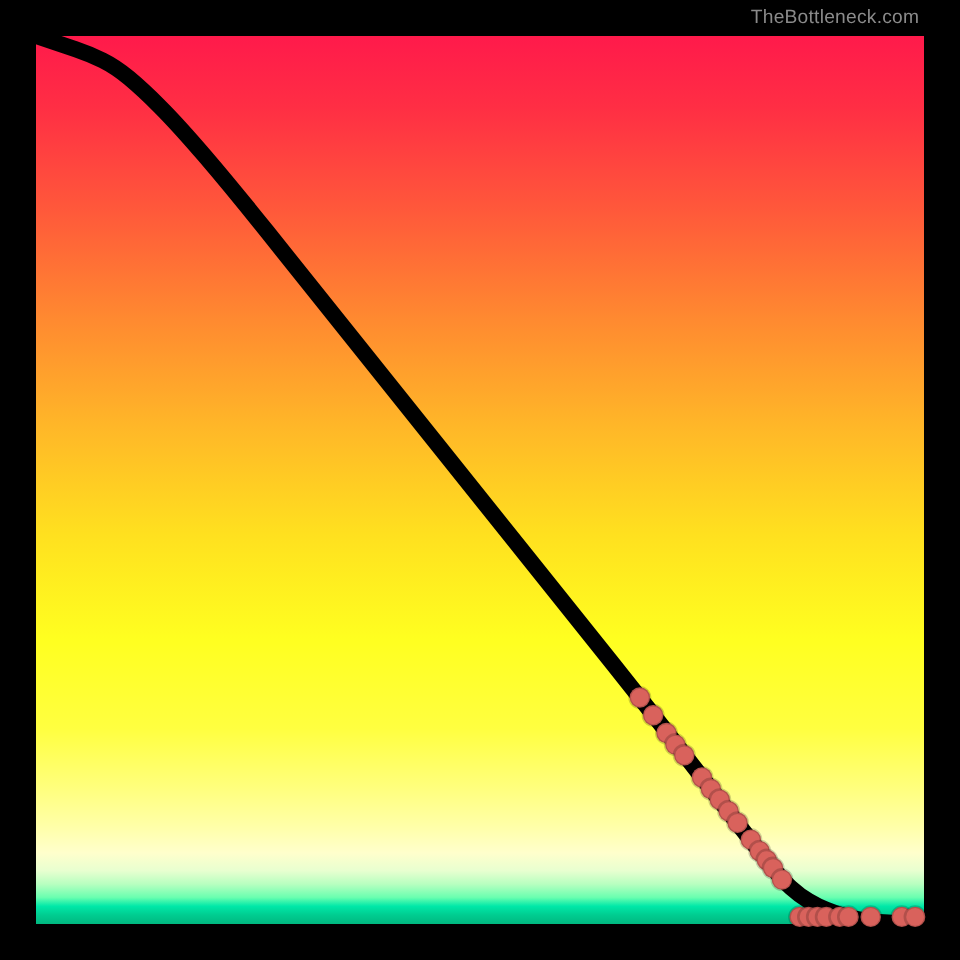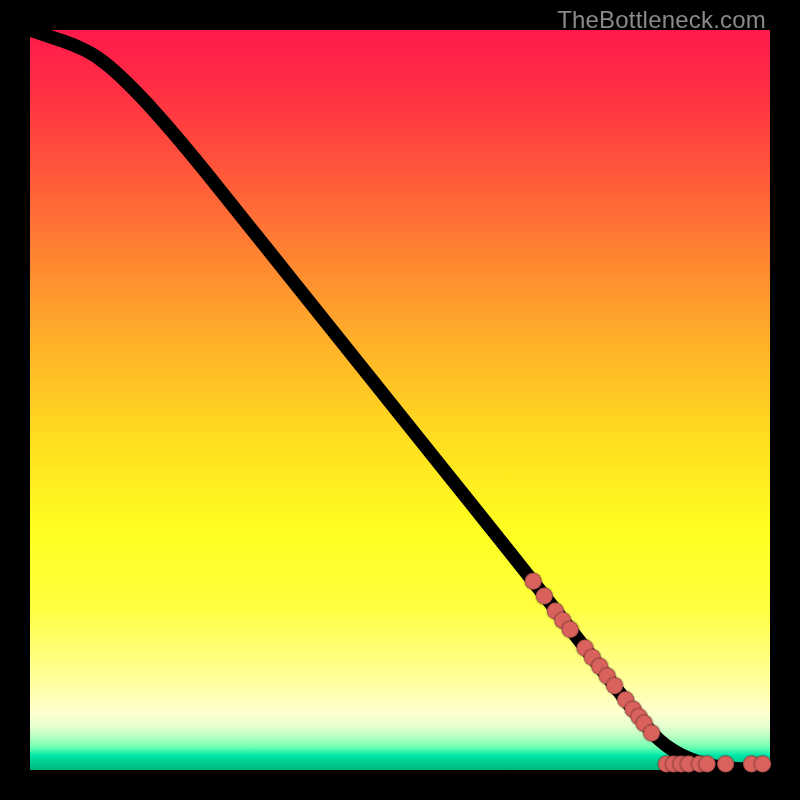--- a/index.html
+++ b/index.html
@@ -39,21 +39,21 @@
       #6affb0 97%,
       #00e8a8 98%,
       #00cc90 99%,
       #00b880 100%);
   }
   .attribution {
     position: absolute;
     right: 34px;
     top: 6px;
     color: #8a8a8a;
-    font-size: 24px;
+    font-size: 16px;
     font-weight: 400;
     letter-spacing: 0.2px;
   }
   svg.curve {
     position: absolute;
     left: 0;
     top: 0;
     width: 740px;
     height: 740px;
     overflow: visible;

